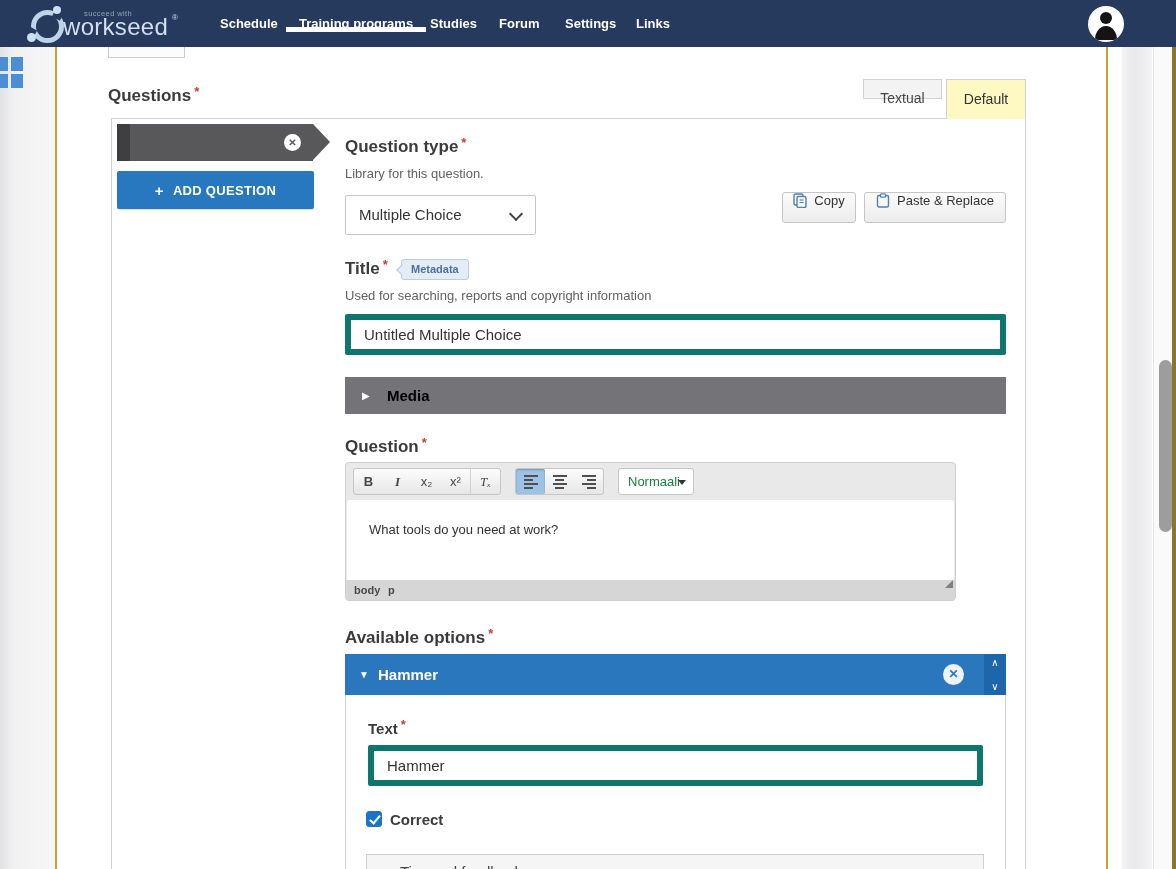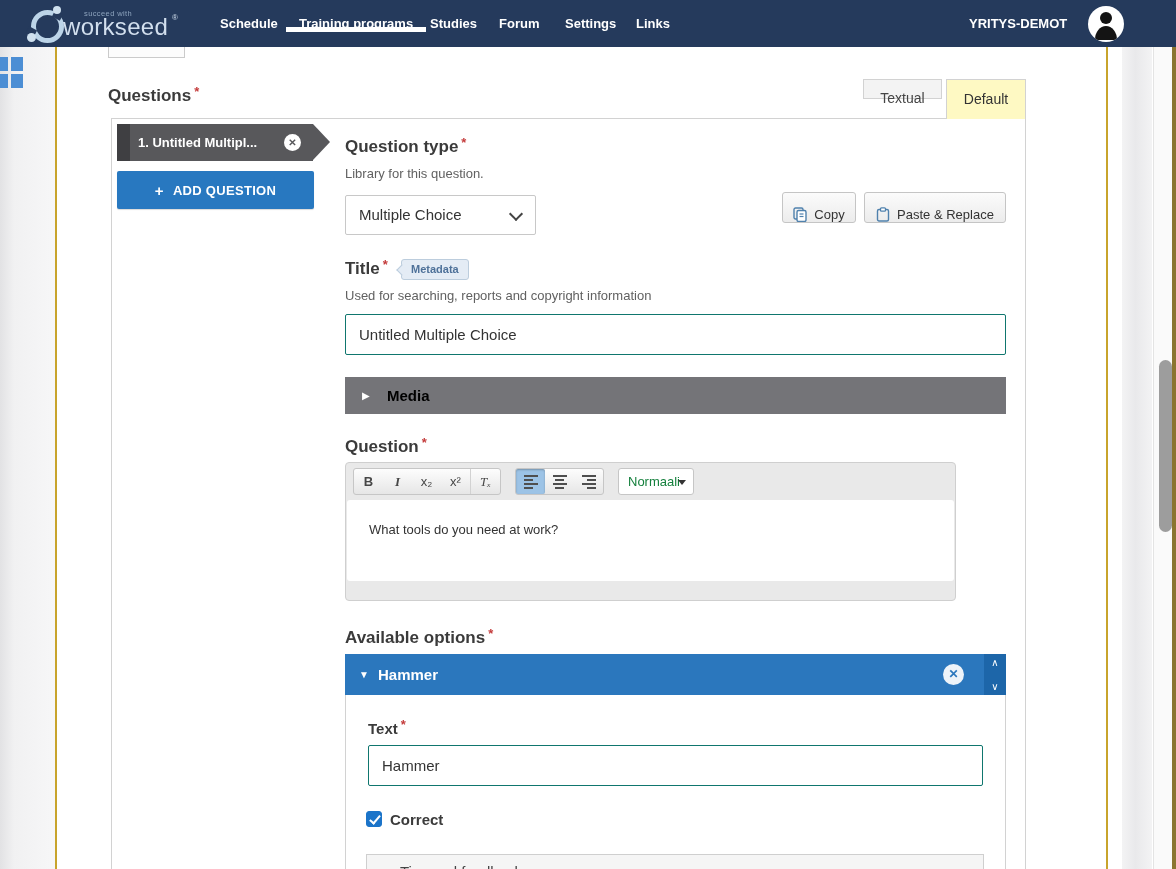--- a/index.html
+++ b/index.html
@@ -62,28 +62,28 @@
   .add-btn .plus{font-size:15px;font-weight:700}
 
   
   .help{font-size:13px;color:#616161}
   .select-box{left:345px;top:195px;width:191px;height:40px;border:1px solid #c8c8c8;border-radius:2px;background:#fff;
               box-sizing:border-box;cursor:pointer}
   .select-box .val{position:absolute;left:13px;top:0;line-height:38px;font-size:15px;color:#333}
   .select-box .chev{position:absolute;right:14px;top:13px;width:8px;height:8px;border-right:2px solid #444;
                     border-bottom:2px solid #444;transform:rotate(45deg)}
   .tool-btn{height:31px;border:1px solid #c5c5c5;border-radius:3px;background:linear-gradient(#fbfbfb,#ececec);
-            display:flex;align-items:flex-end;justify-content:center;gap:7px;font-size:13px;color:#333;
+            display:flex;align-items:flex-start;justify-content:center;gap:7px;font-size:13px;color:#333;
             box-sizing:border-box;cursor:pointer}
   .tool-btn svg{display:block}
   .badge{left:401px;top:259px;height:19px;line-height:19px;padding:0 9px;background:#e4ecf5;border:1px solid #bccddd;
          border-radius:3px;font-size:11px;font-weight:700;color:#4e7199}
   .badge::before{content:"";position:absolute;left:-4px;top:6px;width:7px;height:7px;background:#e4ecf5;
                  border-left:1px solid #bccddd;border-bottom:1px solid #bccddd;transform:rotate(45deg)}
-  .text-input{border:1px solid #0f766e;border-radius:2px;box-sizing:border-box;font-family:"Liberation Sans",sans-serif;
+  .text-input{border:6px solid #0f766e;border-radius:2px;box-sizing:border-box;font-family:"Liberation Sans",sans-serif;
               font-size:15px;color:#333;padding:0 13px;background:#fff}
   .media-bar{left:345px;top:377px;width:661px;height:37px;background:#747478;cursor:pointer}
   .media-bar .arr{position:absolute;left:17px;top:0;line-height:37px;color:#fff;font-size:10px}
   .media-bar .lbl{position:absolute;left:42px;top:0;line-height:37px;color:#000000;font-size:15px;font-weight:600}
 
   
   .editor{left:345px;top:462px;width:611px;height:139px;border:1px solid #cfcfcf;border-radius:4px;background:#e9e9e9;
           box-sizing:border-box;overflow:hidden}
   .tbar{position:absolute;left:0;top:0;right:0;height:37px;padding:5px 0 0 7px;box-sizing:border-box;display:flex;gap:14px}
   .btn-group{display:flex;height:27px;background:linear-gradient(#fdfdfd,#e6e6e6);border:1px solid #c6c6c6;border-radius:3px;box-sizing:border-box}
@@ -146,21 +146,20 @@
   <div class="abs logo-brand">workseed</div>
   <div class="abs logo-reg">®</div>
 
   <div class="abs nav-item" style="left:220px">Schedule</div>
   <div class="abs nav-item active" style="left:299px">Training programs</div>
   <div class="abs nav-item" style="left:430px">Studies</div>
   <div class="abs nav-item" style="left:499px">Forum</div>
   <div class="abs nav-item" style="left:565px">Settings</div>
   <div class="abs nav-item" style="left:636px">Links</div>
 
-  <div class="abs account">YRITYS-DEMOT</div>
   <div class="abs avatar">
     <div class="head"></div>
       <div class="shoulders"></div>
   </div>
 </div>
 
 <div class="abs left-rail"></div>
 <div class="abs grid-icon">
     <i></i>
     <i></i>
@@ -178,21 +177,20 @@
 <div class="abs sec-label" style="left:108px;top:84px">
   <span>Questions</span><span class="req">*</span>
 </div>
 <div class="abs view-tab" style="left:863px;width:79px">Textual</div>
 <div class="abs view-tab active" style="left:946px;width:80px">Default</div>
 
 <div class="abs panel"></div>
 
 <div class="abs qtab">
   <div class="drag"></div>
-  <div class="lbl">1. Untitled Multipl...</div>
   <div class="close">✕</div>
 </div>
 <div class="abs add-btn">
   <span class="plus">+</span>
   <span>ADD QUESTION</span>
 </div>
 
 <div class="abs sec-label" style="left:345px;top:135px">
   <span>Question type</span><span class="req">*</span>
 </div>
@@ -270,20 +268,25 @@
       </div>
     </div>
     <div class="fmt-dd">
       <span class="val">Normaali</span>
       <span class="caret"></span>
     </div>
   </div>
   <div class="ed-content">
     <p>What tools do you need at work?</p>
   </div>
+  <div class="ed-path">
+    <span style="left:8px">body</span>
+    <span style="left:42px">p</span>
+    <span class="ed-grip"></span>
+  </div>
 </div>
 
 <div class="abs sec-label" style="left:345px;top:626px">
   <span>Available options</span><span class="req">*</span>
 </div>
 
 <div class="abs opt-head">
   <span class="arr">▼</span>
   <span class="lbl">Hammer</span>
   <span class="close">✕</span>

